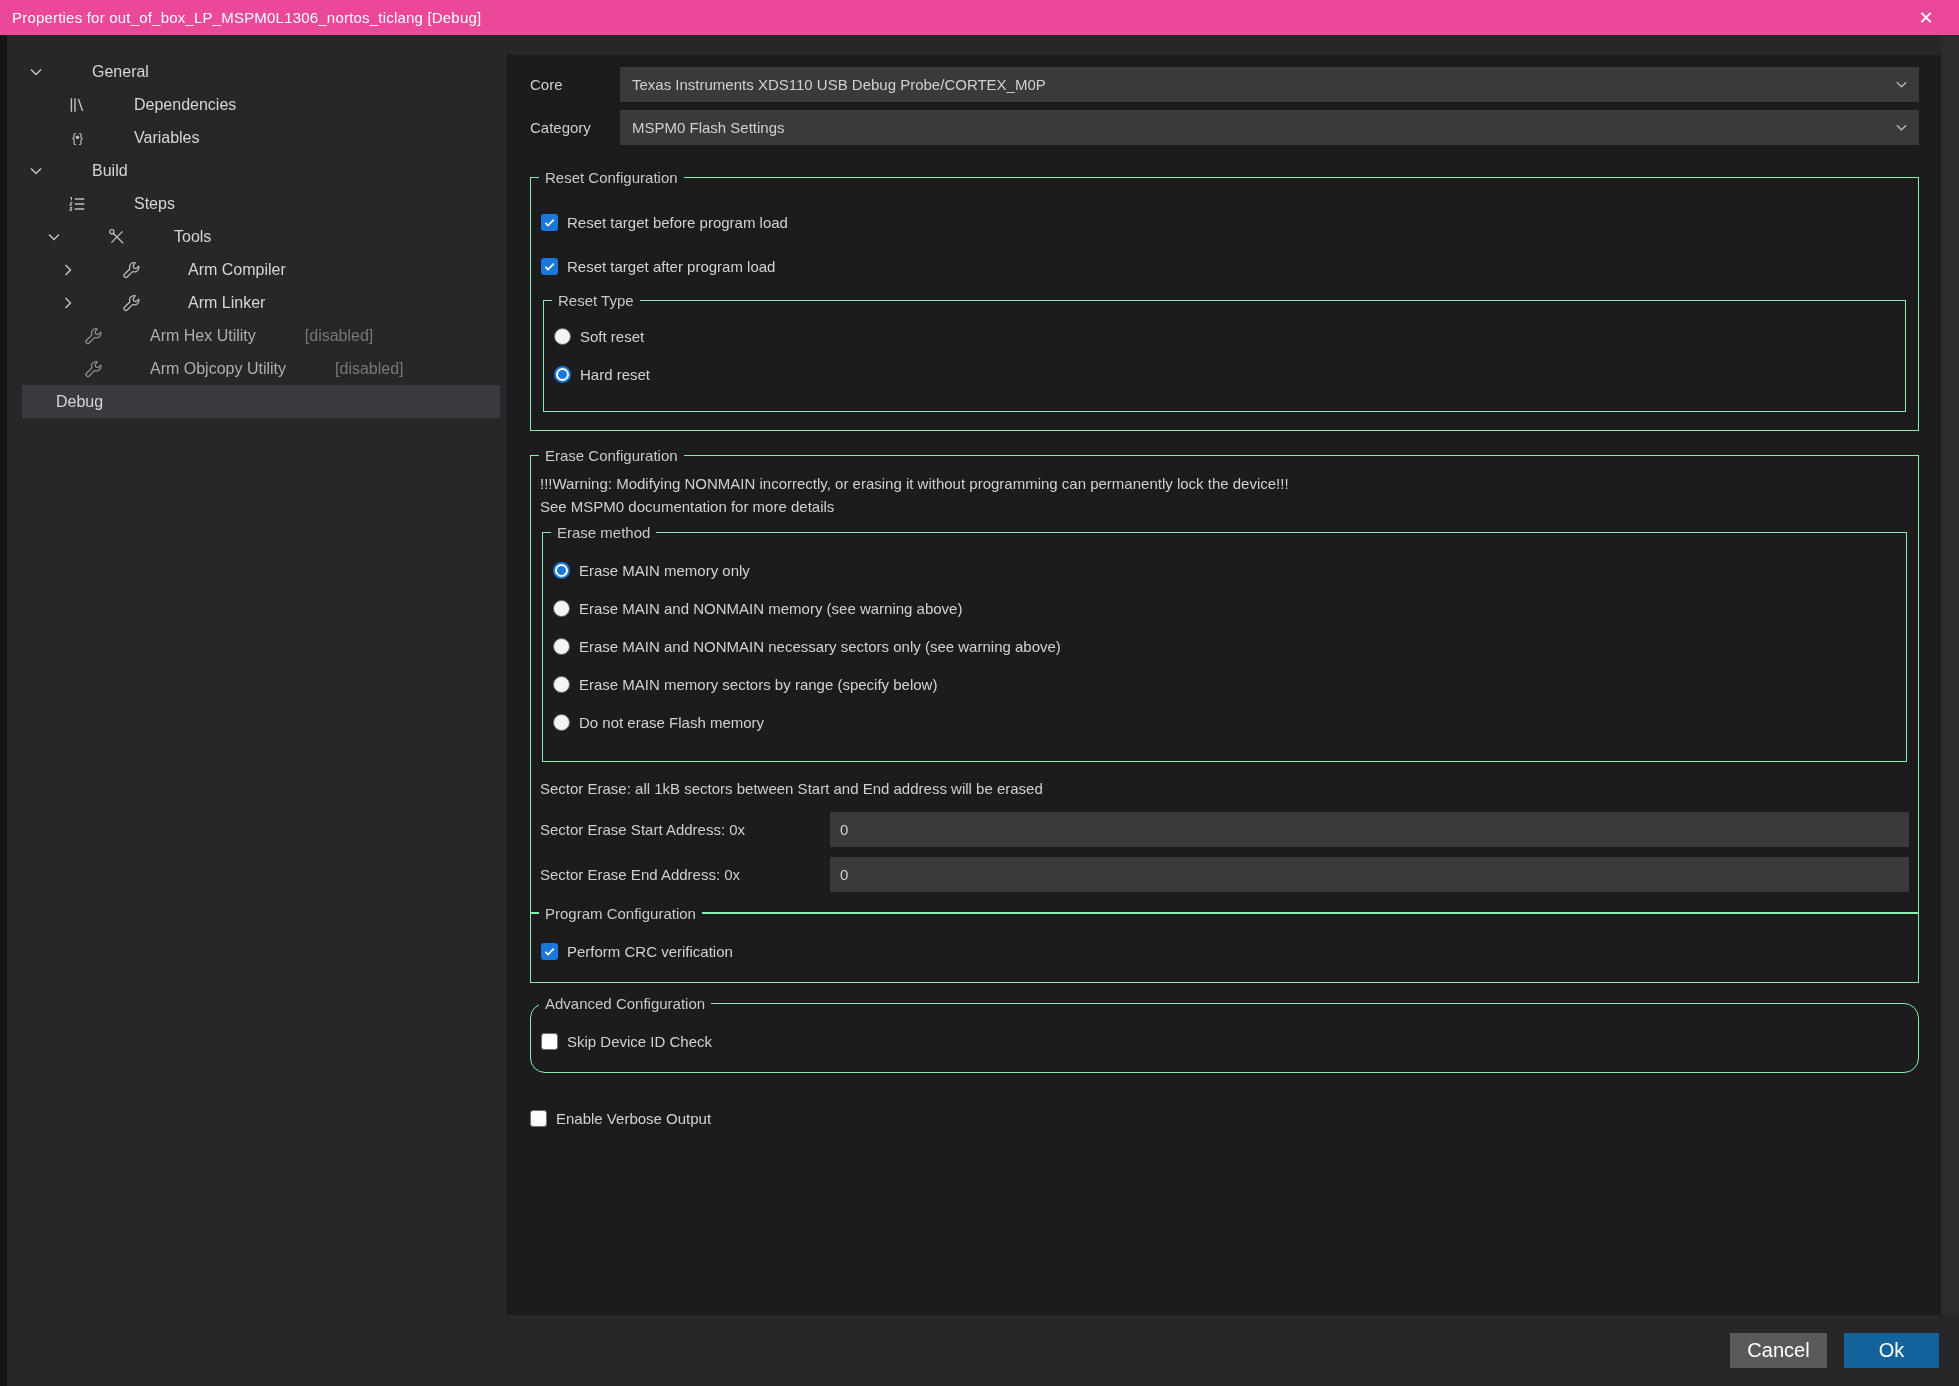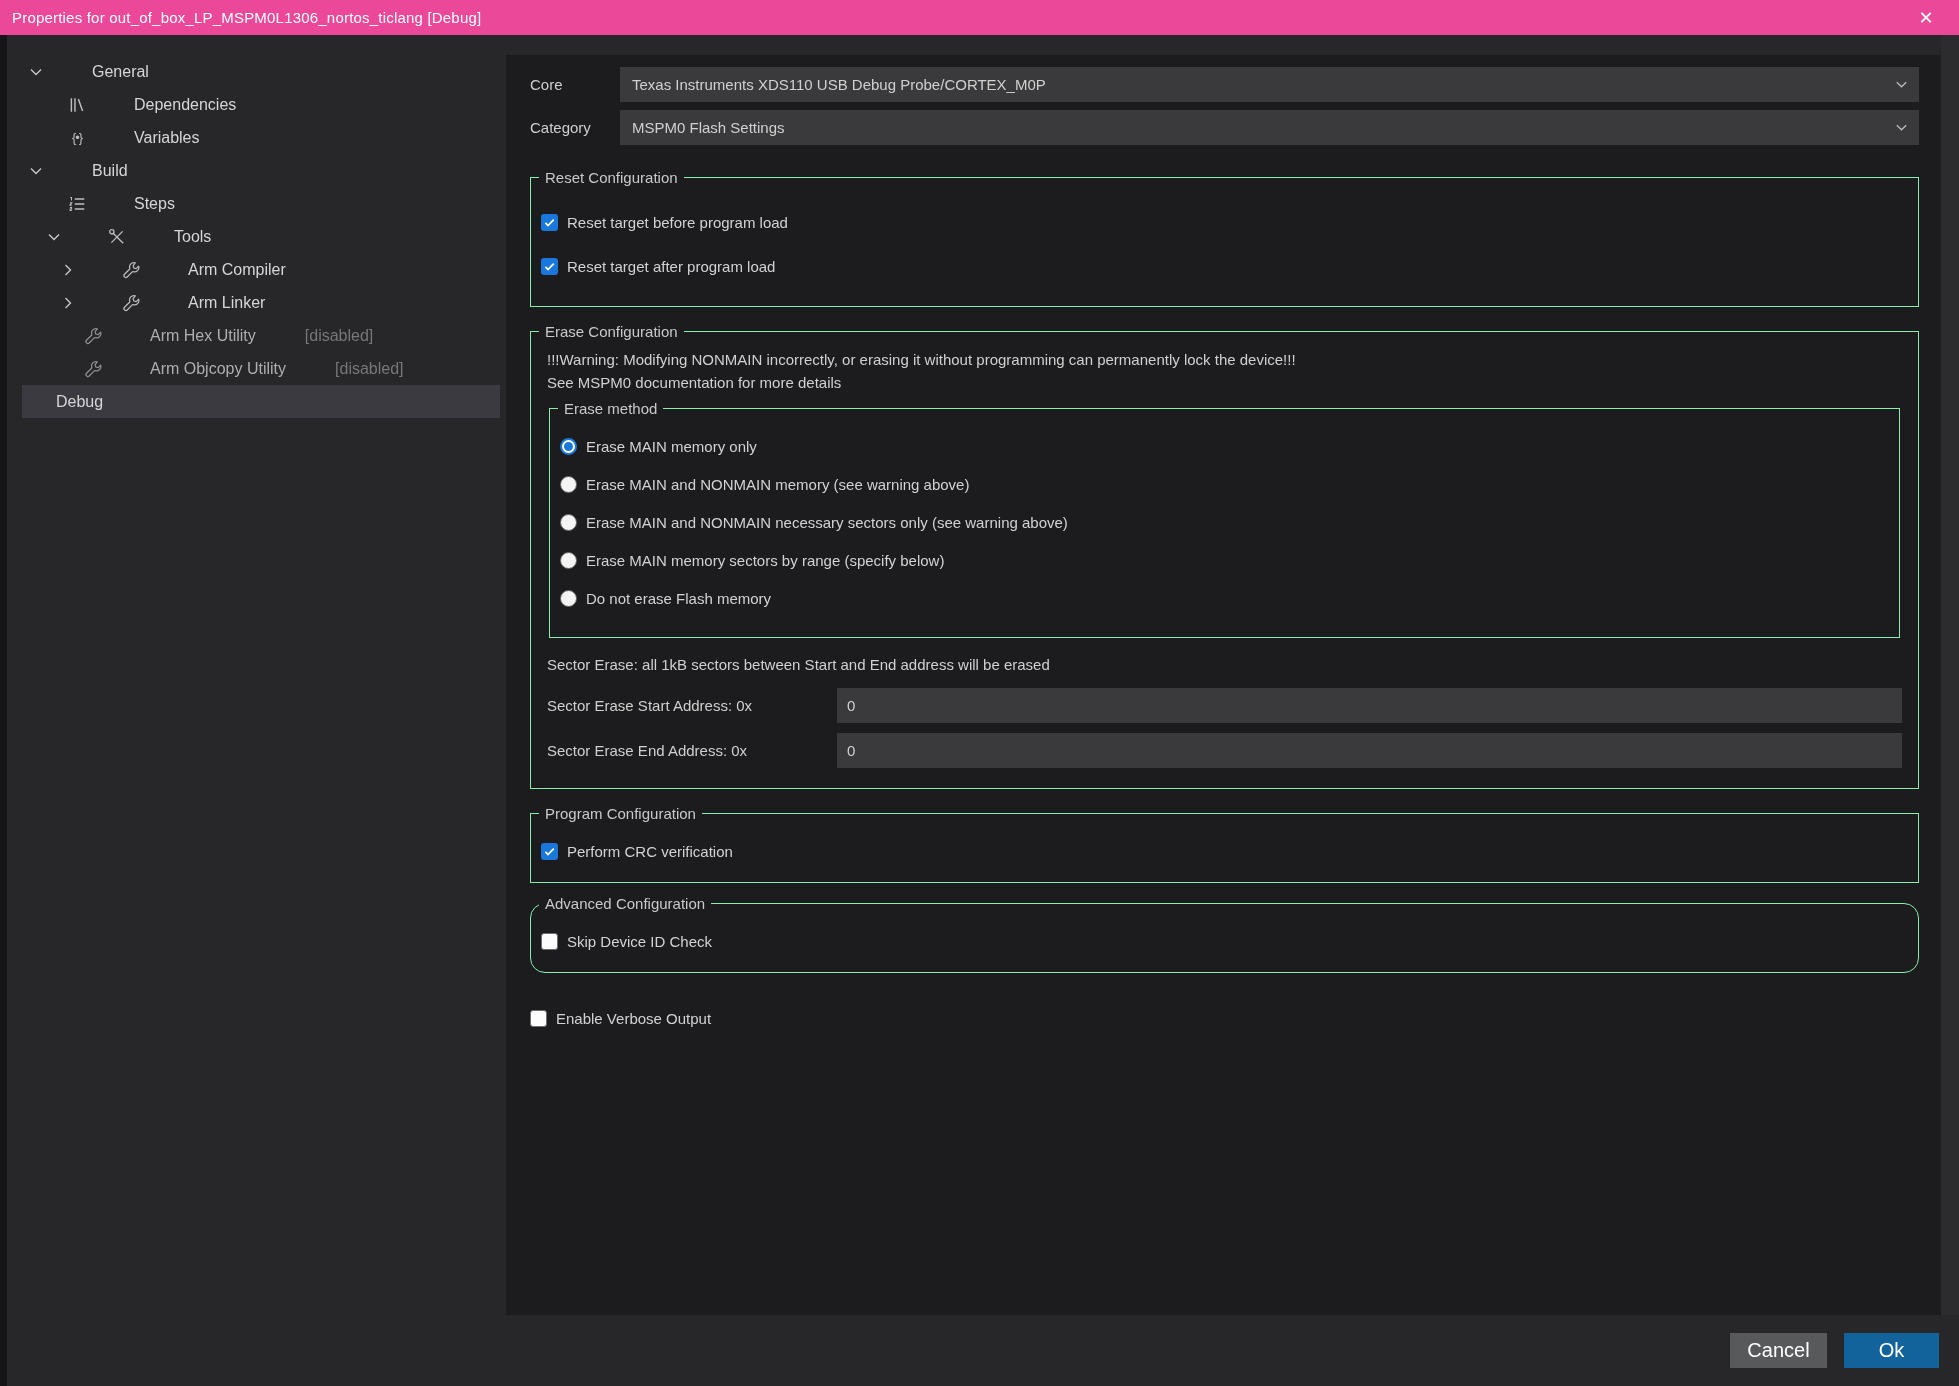--- a/index.html
+++ b/index.html
@@ -45,23 +45,23 @@
   .row-select .lbl{width:90px;color:#cfcfcf;}
   .dd{flex:1;height:35px;background:#3a3a3c;display:flex;align-items:center;position:relative;
     padding:0 36px 0 12px;color:#d0d0d0;cursor:pointer;box-sizing:border-box;}
   .dd .chevdd{position:absolute;right:10px;width:15px;height:15px;color:#b8b8b8;}
   
   .group{border:1px solid #86efac;position:relative;box-sizing:border-box;}
   .group>.legend{position:absolute;top:-11px;left:8px;background:#1c1c1e;padding:0 6px;
     color:#c9c9cb;line-height:21px;}
   .g-reset{margin-top:32px;padding:22px 10px 18px;}
   .g-resettype{margin:12px 2px 0;padding:16px 10px 18px;}
-  .g-erase{margin-top:24px;padding:16px 16px 20px;}
+  .g-erase{margin-top:24px;padding:16px 9px 20px;}
   .g-method{margin:14px 2px 0;padding:18px 10px 20px;}
-  .g-program{margin-top:24px;padding:18px 10px 12px;}
+  .g-program{padding:18px 10px 12px;}
   .g-advanced{margin-top:20px;padding:18px 10px 12px;border-radius:15px;}
   
   .cbrow{height:44px;display:flex;align-items:center;cursor:pointer;}
   .cbrow.short{height:38px;}
   .radiorow{height:38px;display:flex;align-items:center;cursor:pointer;}
   .cb{width:17px;height:17px;border-radius:3px;margin-right:9px;flex:none;box-sizing:border-box;}
   .cb.checked{background:#1a78dd;display:flex;align-items:center;justify-content:center;}
   .cb.checked svg{width:13px;height:13px;color:#fff;}
   .cb.un{background:#fdfdfd;border:1px solid #6e6e70;}
   .rd{width:17px;height:17px;border-radius:50%;margin-right:9px;flex:none;box-sizing:border-box;position:relative;}
@@ -235,20 +235,31 @@
 
     <div class="cbrow">
       <span class="cb checked">
           <svg viewBox="0 0 16 16">
             <path d="M3 8.5l3.2 3.2L13.2 4.5" fill="none" stroke="currentColor" stroke-width="2.1"></path>
           </svg>
         </span>
       <span class="ctl-label">Reset target after program load</span>
     </div>
 
+    <div class="group g-resettype">
+      <span class="legend">Reset Type</span>
+      <div class="radiorow">
+        <span class="rd un"></span>
+        <span class="ctl-label">Soft reset</span>
+      </div>
+      <div class="radiorow">
+        <span class="rd sel"></span>
+        <span class="ctl-label">Hard reset</span>
+      </div>
+    </div>
   </div>
 
   <div class="group g-erase">
     <span class="legend">Erase Configuration</span>
 
     <div class="warn">!!!Warning: Modifying NONMAIN incorrectly, or erasing it without programming can permanently lock the device!!!</div>
     <div class="warn">See MSPM0 documentation for more details</div>
 
     <div class="group g-method">
       <span class="legend">Erase method</span>

